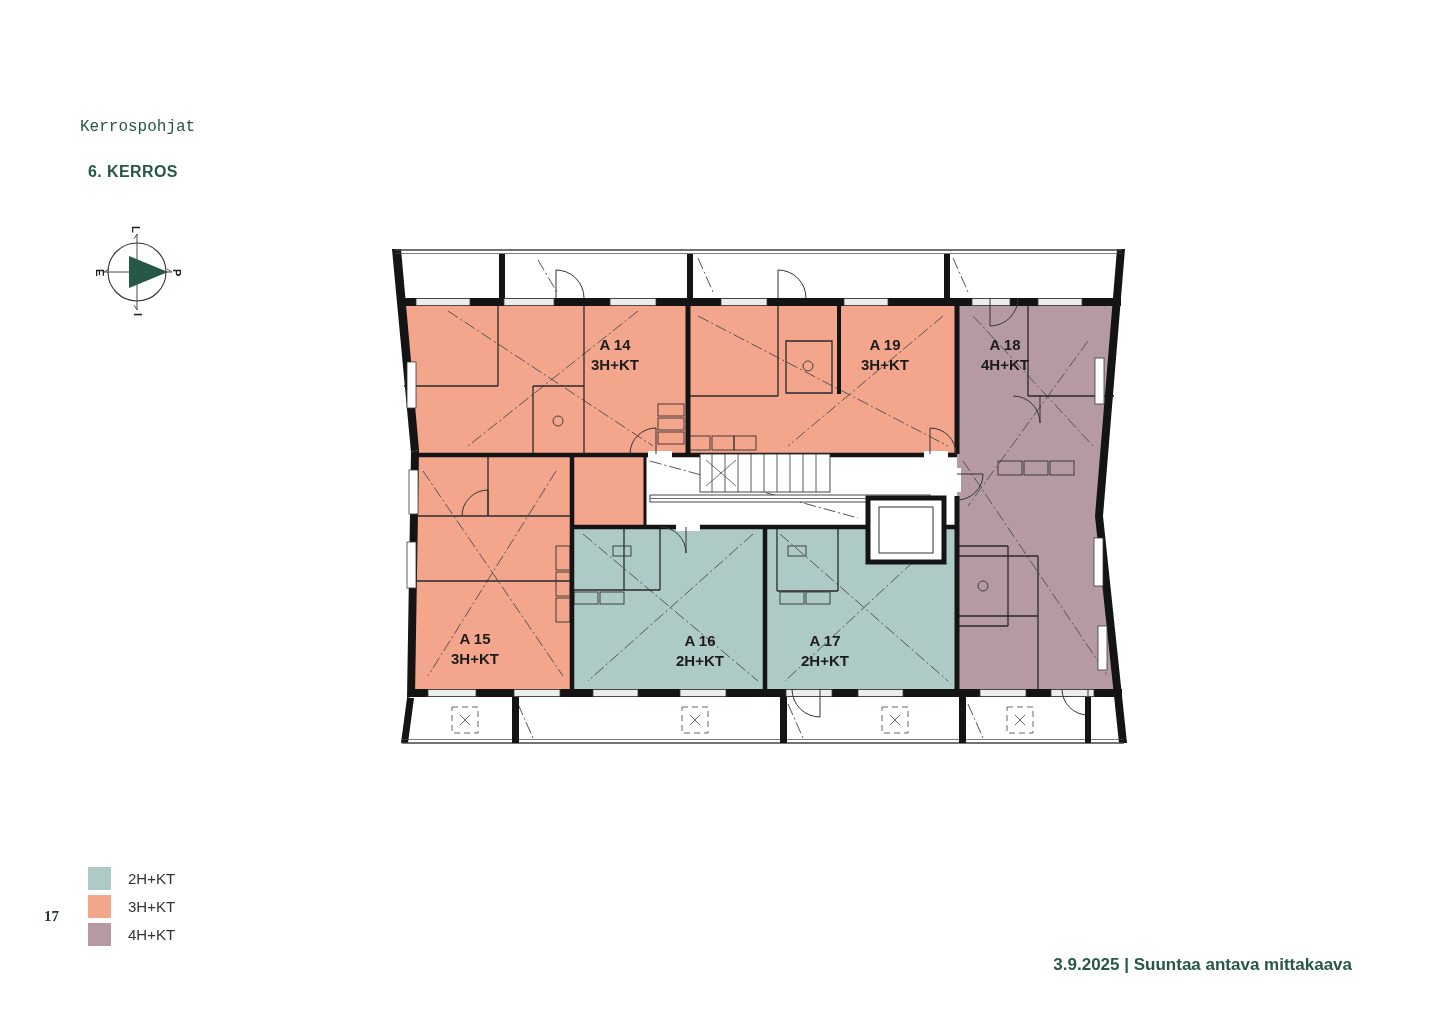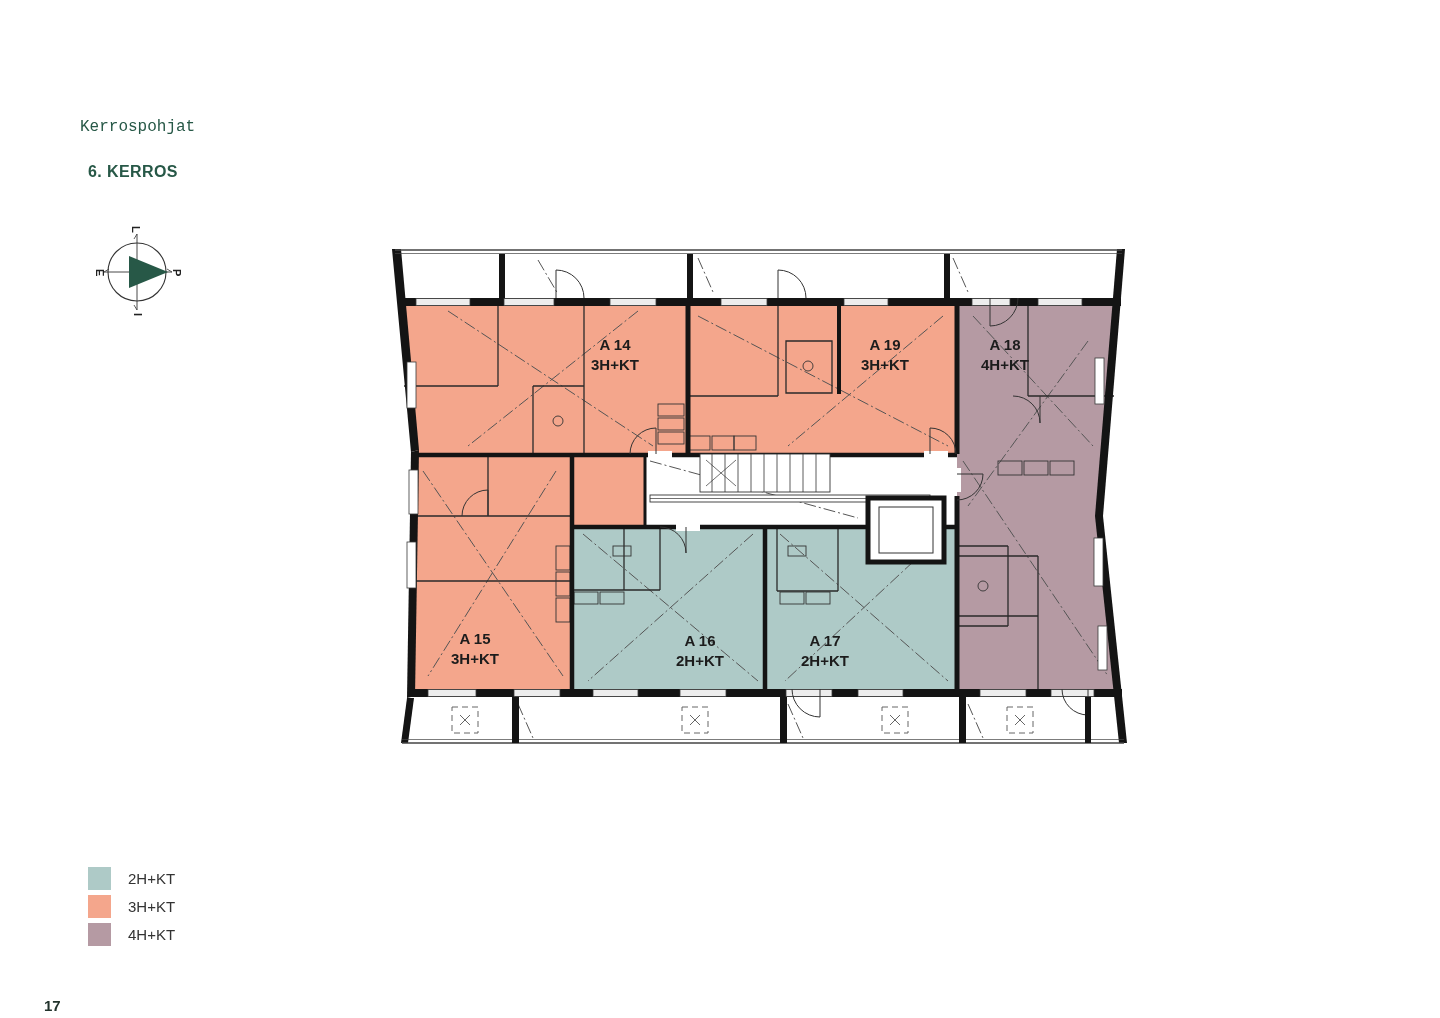--- a/index.html
+++ b/index.html
@@ -7,21 +7,21 @@
           font-family:"Liberation Sans", sans-serif;}
   .title{position:absolute;left:88px;top:82px;font-size:31px;font-weight:700;letter-spacing:.2px;}
   .subtitle{position:absolute;left:80px;top:118px;font-size:16px;font-weight:500;font-family:Liberation Mono, monospace;}
   .floor-label{position:absolute;left:88px;top:163px;font-size:16px;font-weight:700;letter-spacing:.4px;}
   .green{color:#275847;}
   .compass{position:absolute;left:96px;top:222px;}
   .plan{position:absolute;left:388px;top:246px;}
   .legend{position:absolute;left:88px;top:864px;}
   .legend-row{display:flex;align-items:center;height:28px;}
   .legend-label{margin-left:17px;font-size:15px;font-weight:500;color:#333;}
-  .page-number{position:absolute;left:44px;top:997px;font-size:15px;font-weight:700;color:#22332c;}
+  .page-number{position:absolute;left:44px;top:908px;font-size:15px;font-weight:700;color:#22332c;font-family:Liberation Serif, serif;}
   .footer-right{position:absolute;right:88px;top:955px;font-size:17px;font-weight:600;}
   svg text.apt{font-family:"Liberation Sans",sans-serif;font-size:15px;font-weight:700;fill:#1c1c1c;}
   svg text.cdir{font-family:"Liberation Sans",sans-serif;font-size:11px;font-weight:700;fill:#222;}
 </style>
 </head>
 <body>
 
 <div id="canvas">
 
   <div class="subtitle green">Kerrospohjat</div>
@@ -269,14 +269,15 @@
     </div>
     <div class="legend-row">
       <svg width="23" height="23">
         <rect x="0" y="0" width="23" height="23" fill="#b59aa3"></rect>
       </svg>
       <span class="legend-label">4H+KT</span>
     </div>
   </div>
 
   <div class="page-number">17</div>
+  <div class="footer-right green">3.9.2025 | Suuntaa antava mittakaava</div>
 
 </div>
 
 </body></html>

